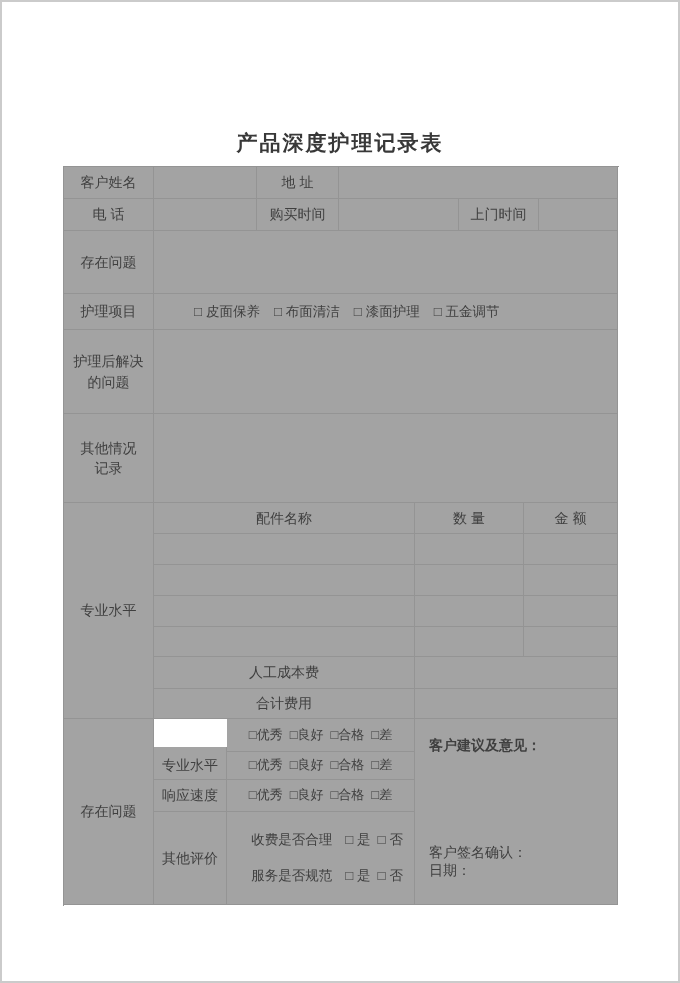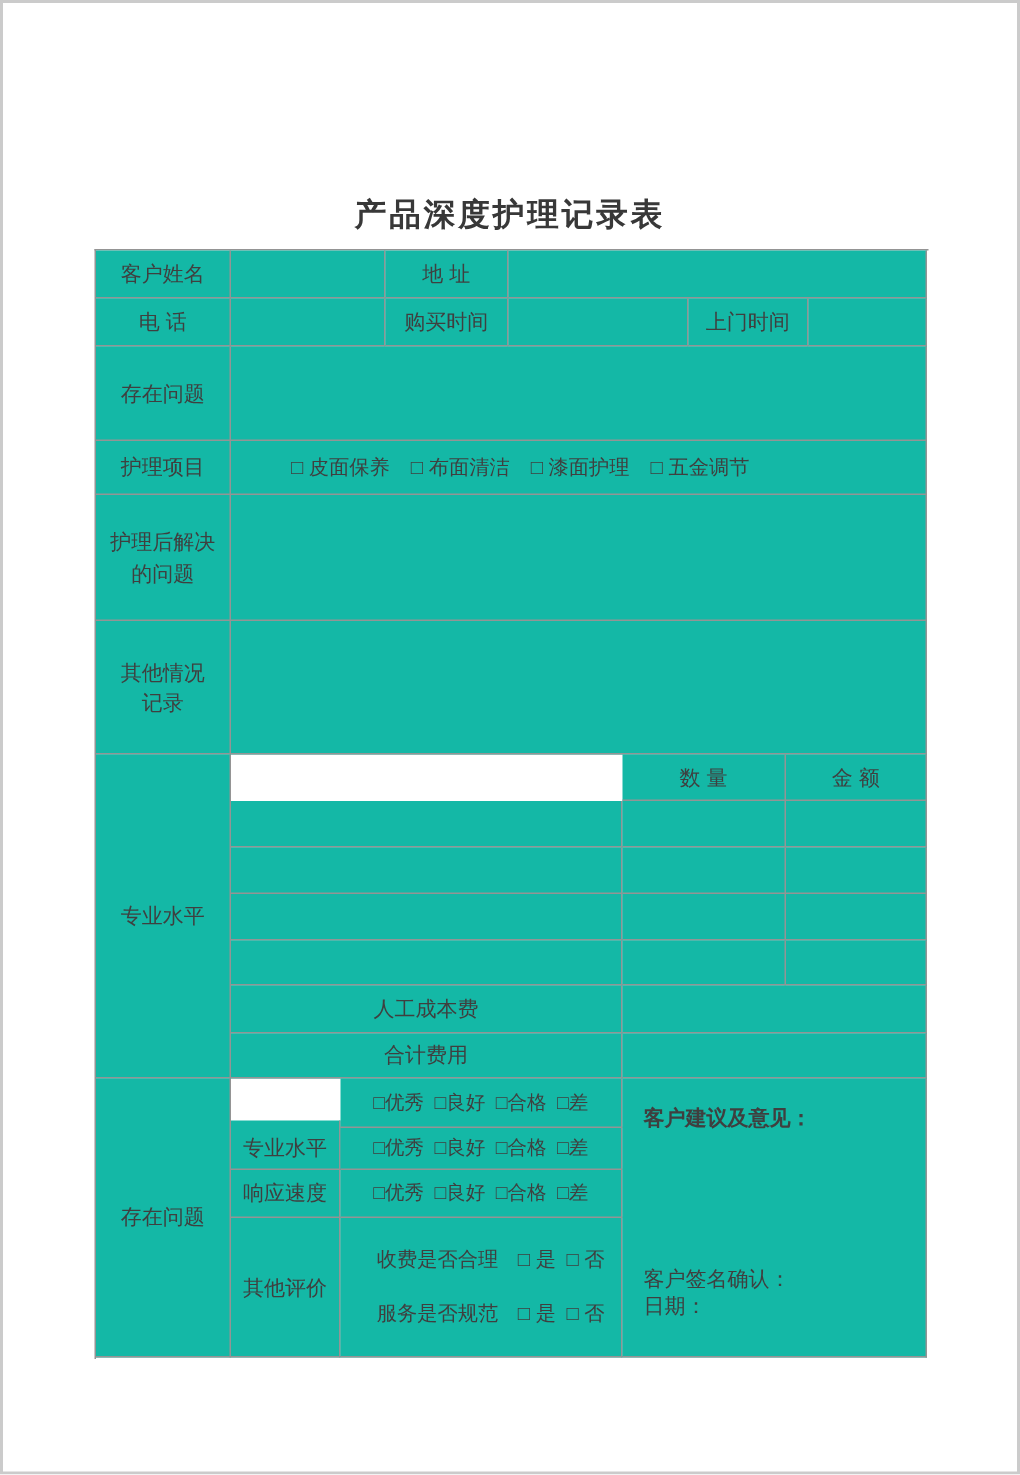--- a/index.html
+++ b/index.html
@@ -42,21 +42,21 @@
     position:absolute;
     box-sizing:border-box;
     border-right:1px solid var(--line);
     border-bottom:1px solid var(--line);
     display:flex;
     align-items:center;
     justify-content:center;
     font-size:14px;
     color:var(--ink);
     line-height:1.45;
-    background:#14b8a6;
+    background:#a3a3a3;
   }
   .cell.col{flex-direction:column;}
   .cell.left{justify-content:flex-start;}
   .opts{gap:14px;font-size:13.5px;}
   .grade{gap:7px;font-size:13px;align-items:center;}
   .q-row{display:flex;align-items:center;font-size:13.5px;}
   .q-row .q{margin-right:13px;}
   .q-row .yn{margin-right:7px;}
   .other-q-cell{
     flex-direction:column;
@@ -105,20 +105,21 @@
     <div class="cell" style="left:90px;top:163px;width:464px;height:84px;"></div>
 
     <div class="cell col" style="left:0;top:247px;width:90px;height:89px;">
       <span>其他情况</span>
       <span>记录</span>
     </div>
     <div class="cell" style="left:90px;top:247px;width:464px;height:89px;"></div>
 
     <div class="cell" style="left:0;top:336px;width:90px;height:216px;">专业水平</div>
 
+    <div class="cell" style="left:90px;top:336px;width:261px;height:31px;">配件名称</div>
     <div class="cell" style="left:351px;top:336px;width:109px;height:31px;">数 量</div>
     <div class="cell" style="left:460px;top:336px;width:94px;height:31px;">金 额</div>
 
     <div class="cell" style="left:90px;top:367px;width:261px;height:31px;"></div>
     <div class="cell" style="left:351px;top:367px;width:109px;height:31px;"></div>
     <div class="cell" style="left:460px;top:367px;width:94px;height:31px;"></div>
 
     <div class="cell" style="left:90px;top:398px;width:261px;height:31px;"></div>
     <div class="cell" style="left:351px;top:398px;width:109px;height:31px;"></div>
     <div class="cell" style="left:460px;top:398px;width:94px;height:31px;"></div>

